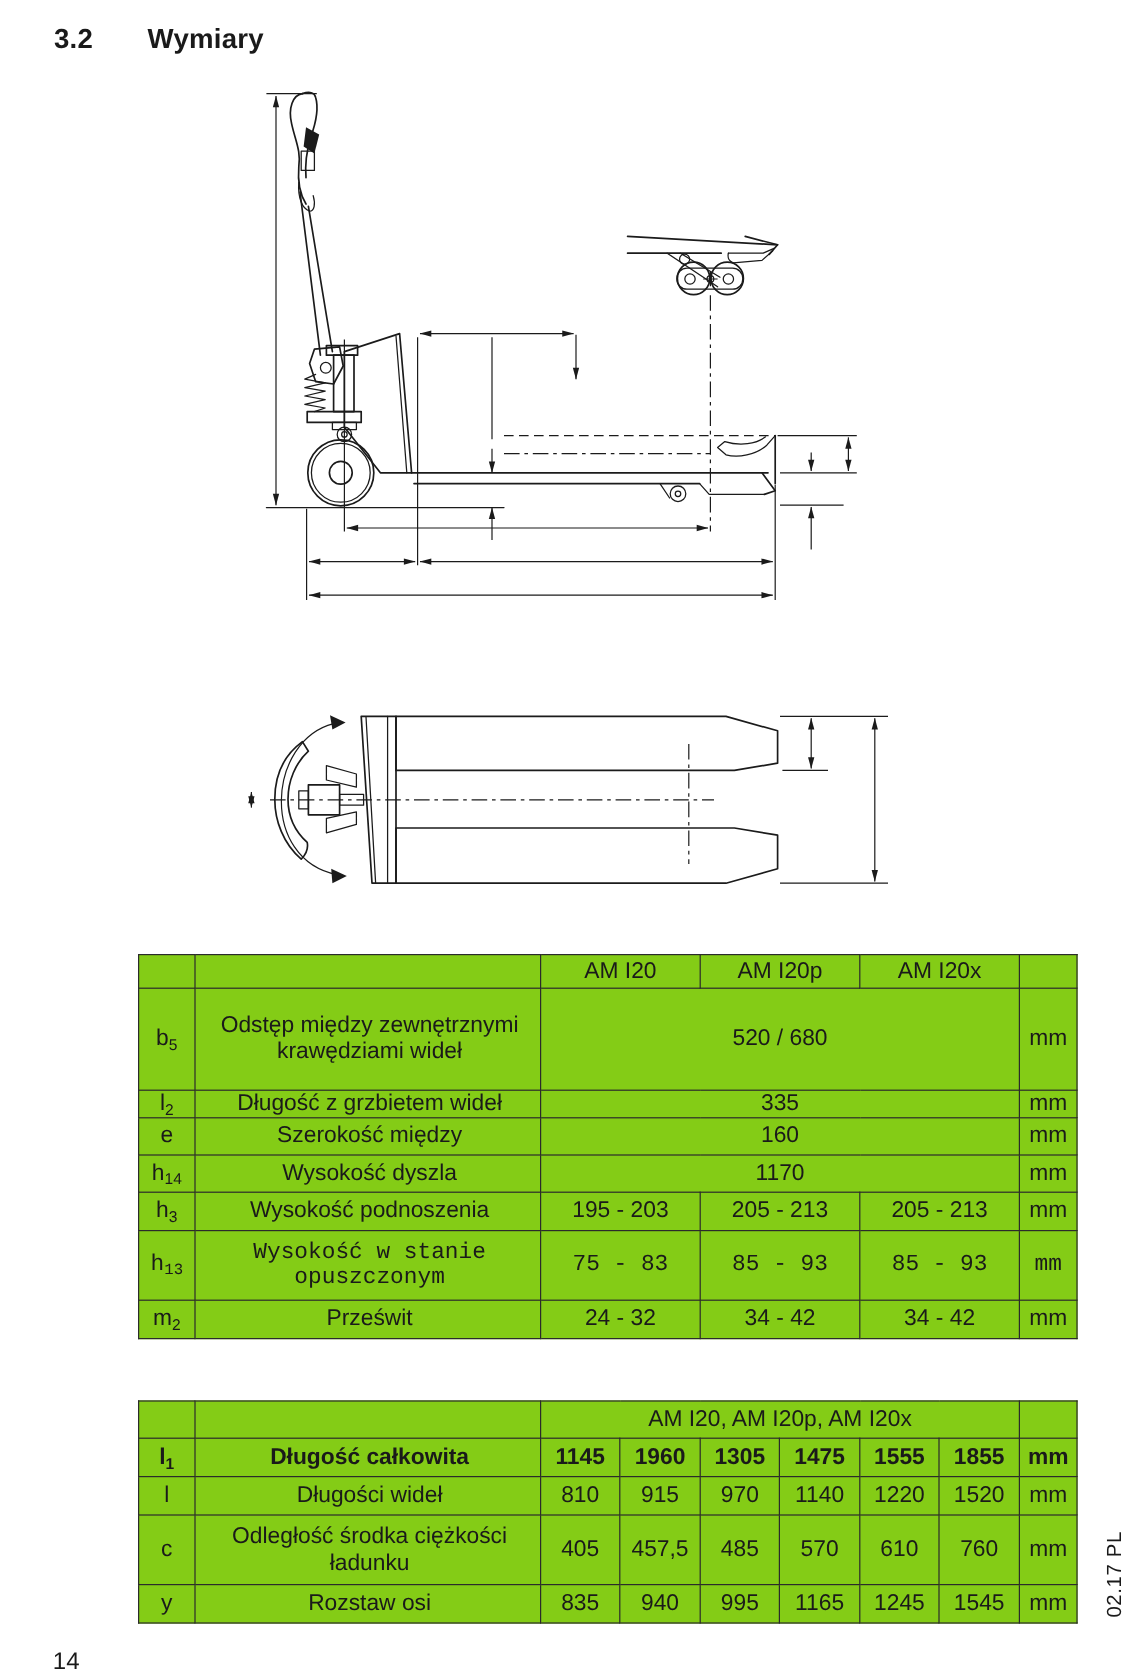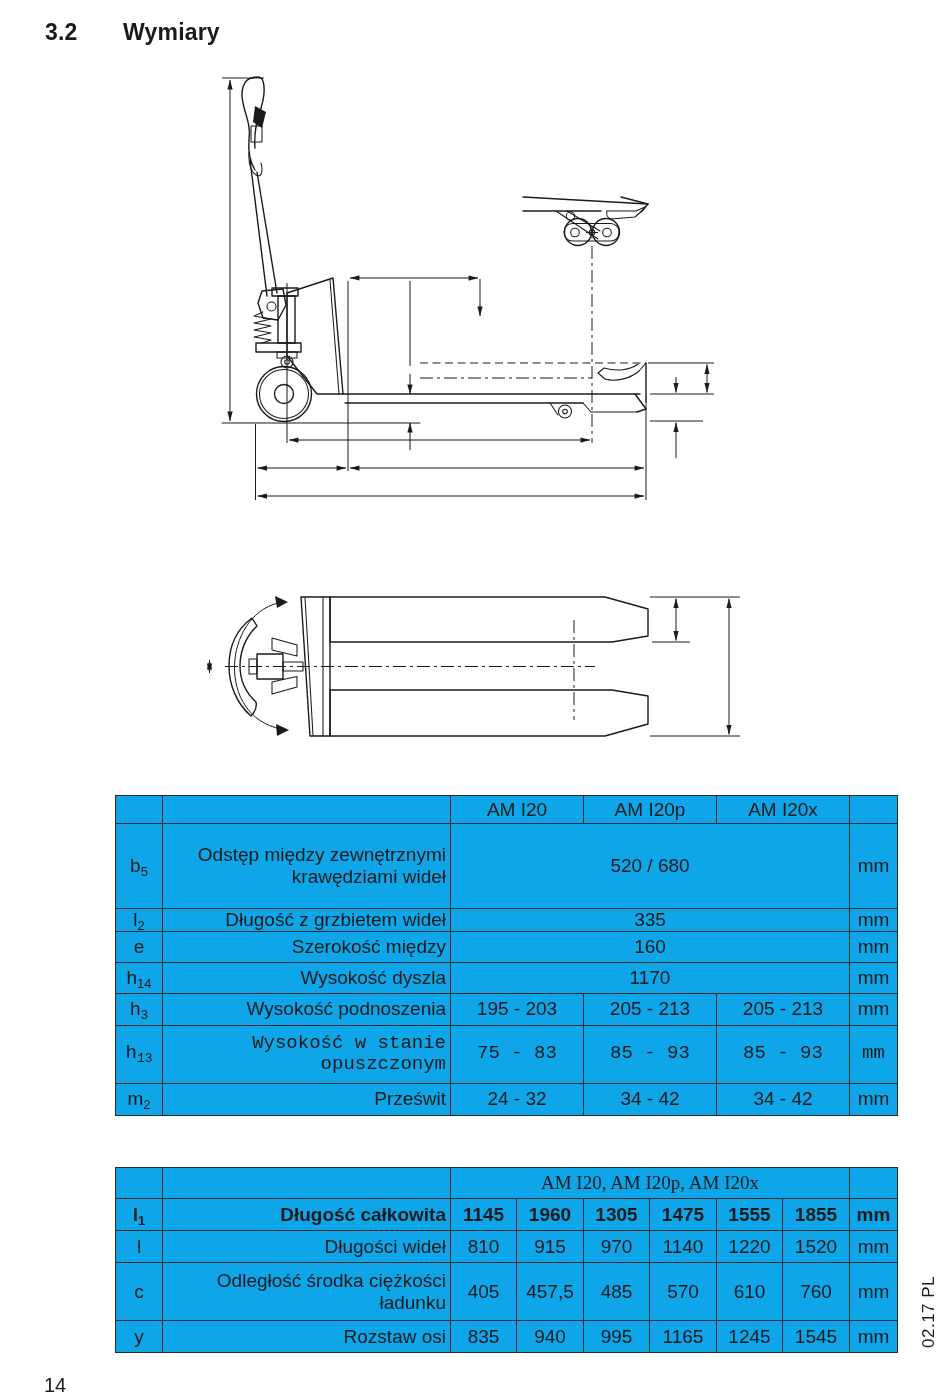--- a/index.html
+++ b/index.html
@@ -2,24 +2,24 @@
 <html><head>
 <meta charset="utf-8">
 <style>
   html,body{margin:0;padding:0}
   body{
     width:950px;height:1392px;position:relative;background:#ffffff;
     font-family:"Liberation Sans", sans-serif;color:#1a1a1a;overflow:hidden;
   }
   .title{position:absolute;top:19px;left:45px;font-size:23px;font-weight:bold;letter-spacing:.2px}
   .title .num{display:inline-block;width:78px}
-  table{border-collapse:collapse;table-layout:fixed;position:absolute;background:#0ea5e9}
+  table{border-collapse:collapse;table-layout:fixed;position:absolute;background:#84cc16}
   td{border:1.2px solid #2b2b2b;font-size:19px;vertical-align:middle;text-align:center;
      padding:0 2px;line-height:1.14;overflow:hidden}
-  td.desc{text-align:right;padding-left:7px;padding-right:4px}
+  td.desc{text-align:center;padding-left:7px;padding-right:4px}
   td.sym{font-size:19px}
   sub{font-size:13px;line-height:0;vertical-align:-4px}
   .tbl1{left:115px;top:795px}
   .tbl2{left:115px;top:1167px}
   #drw{position:absolute;left:180px;top:55px}
   .s{stroke:#1b1b1b;fill:none;stroke-width:1.4;stroke-linejoin:round;stroke-linecap:round}
   .thin{stroke-width:1.05}
   .dim{stroke:#1b1b1b;fill:none;stroke-width:1;stroke-linecap:butt}
   .dsh{stroke-dasharray:8 4.5}
   .ddt{stroke-dasharray:13 4 3 4}
@@ -257,21 +257,21 @@
       <col style="width:288px">
     <col style="width:66px">
       <col style="width:67px">
       <col style="width:66px">
     <col style="width:67px">
       <col style="width:66px">
       <col style="width:67px">
     <col style="width:48px">
   </colgroup>
   <tbody>
-      <tr style="height: 31px; font-family: Liberation Serif, serif;">
+      <tr style="height: 31px;">
         <td></td>
         <td></td>
         <td colspan="6">AM I20, AM I20p, AM I20x</td>
         <td></td>
       </tr>
       <tr style="height: 32px; font-weight: bold;">
         <td class="sym"><span>l</span><sub>1</sub></td>
         <td class="desc">Długość całkowita</td>
         <td>1145</td>
         <td>1960</td>

